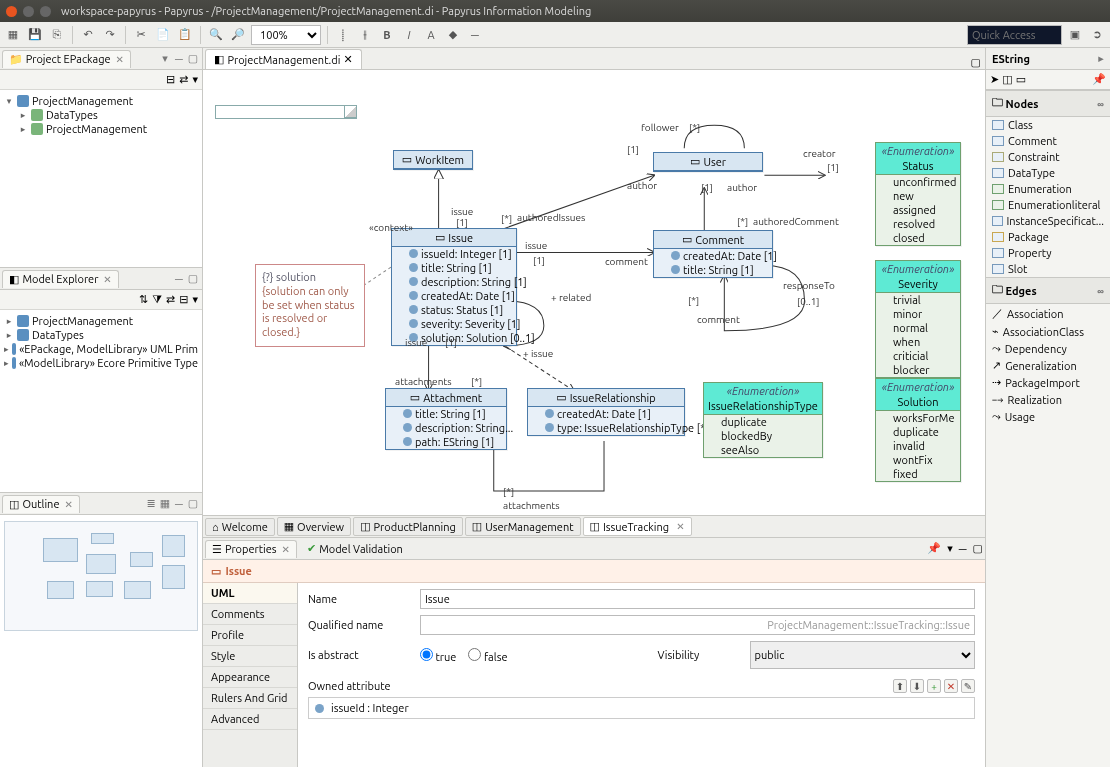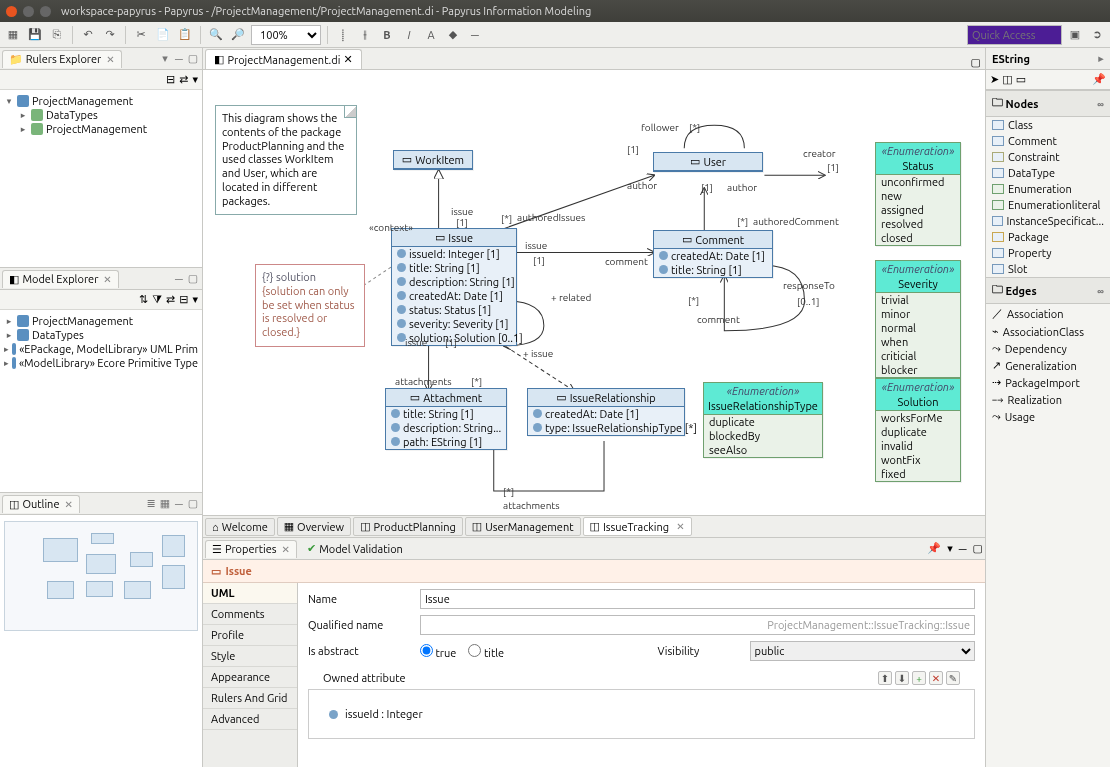--- a/index.html
+++ b/index.html
@@ -10,21 +10,21 @@
 .titlebar .btn { width:11px; height:11px; border-radius:50%; }
 .wb-close { background:#e95420; }
 .wb-min, .wb-max { background:#666; }
 .titlebar .title { margin-left:4px; font-size:11px; }
 
 
 .toolbar { height:26px; background:#efefec; border-bottom:1px solid #c8c8c4; display:flex; align-items:center; padding:0 4px; gap:4px; }
 .toolbar .tbtn { width:18px; height:18px; display:flex; align-items:center; justify-content:center; color:#555; border:1px solid transparent; border-radius:2px; }
 .toolbar .sep { width:1px; height:18px; background:#c8c8c4; margin:0 2px; }
 .zoom-select { height:20px; font-size:11px; border:1px solid #bbb; background:#fff; padding:0 16px 0 4px; }
-.quick-access { margin-left:auto; border:1px solid #bbb; background:#4c1d95; width:95px; height:20px; font-size:11px; padding:0 4px; color:#888; }
+.quick-access { margin-left:auto; border:1px solid #bbb; background:#0f172a; width:95px; height:20px; font-size:11px; padding:0 4px; color:#888; }
 
 
 .workbench { display:flex; flex:1; overflow:hidden; }
 .leftcol { width:203px; display:flex; flex-direction:column; border-right:1px solid #c8c8c4; }
 .centercol { flex:1; display:flex; flex-direction:column; overflow:hidden; }
 .rightcol { width:125px; border-left:1px solid #c8c8c4; display:flex; flex-direction:column; background:#f4f4f1; }
 
 
 .view-hd { display:flex; align-items:center; height:22px; border-bottom:1px solid #c8c8c4; background:#efefec; padding:0 2px; }
 .view-tab { display:flex; align-items:center; gap:3px; padding:2px 6px; background:#f8f8f5; border:1px solid #c8c8c4; border-bottom:none; border-radius:3px 3px 0 0; font-size:11px; }
@@ -44,21 +44,21 @@
 .editor-tabs { height:22px; display:flex; align-items:flex-end; background:#efefec; border-bottom:1px solid #c8c8c4; padding-left:2px; }
 .editor-tab { display:flex; align-items:center; gap:3px; padding:3px 8px; background:#fff; border:1px solid #c8c8c4; border-bottom:none; border-radius:3px 3px 0 0; font-size:11px; }
 
 
 .canvas-wrap { flex:1; position:relative; background:#fff; overflow:hidden; }
 .canvas { position:absolute; inset:0; }
 
 .uml-box { position:absolute; border:1px solid #4a7aa8; background:#e8f0f8; font-size:10px; box-shadow:1px 1px 0 rgba(0,0,0,.05); }
 .uml-box .hdr { text-align:center; padding:2px 4px; border-bottom:1px solid #4a7aa8; background:#d8e6f2; display:flex; align-items:center; justify-content:center; gap:3px; }
 .uml-box .hdr .stereo { font-style:italic; color:#446; display:block; }
-.uml-box .row { padding:1px 5px; white-space:nowrap; }
+.uml-box .row { padding:1px 17px; white-space:nowrap; }
 .uml-box.green { border-color:#6fa06f; background:#eaf2e8; }
 .uml-box.green .hdr { background:#5eead4; border-color:#6fa06f; }
 
 .note-box { position:absolute; background:#fff; border:1px solid #8aa; padding:6px; font-size:10px; line-height:1.25; }
 .note-box.pink { border-color:#c88; }
 .note-box .corner { position:absolute; top:0; right:0; width:12px; height:12px; background:linear-gradient(135deg,#fff 50%,#ccc 50%); border-left:1px solid #8aa; border-bottom:1px solid #8aa; }
 
 .lbl { position:absolute; font-size:10px; color:#333; background:transparent; white-space:nowrap; }
 
 svg.edges { position:absolute; inset:0; pointer-events:none; }
@@ -76,22 +76,22 @@
 .prop-title-bar { background:#fff1e8; border-bottom:1px solid #e0ccc0; padding:4px 8px; color:#c0613d; font-weight:bold; font-size:12px; }
 .prop-side { width:95px; background:#ededea; border-right:1px solid #c8c8c4; }
 .prop-side .pitem { padding:4px 8px; border-bottom:1px solid #d8d8d4; font-size:11px; }
 .prop-side .pitem.active { background:#fbf8ef; font-weight:bold; }
 .prop-form { flex:1; padding:6px 10px; display:grid; grid-template-columns:100px 1fr 80px 1fr; gap:6px 12px; align-content:start; background:#fff; }
 .prop-form label { font-size:11px; align-self:center; }
 .prop-form input[type=text] { border:1px solid #bbb; height:20px; padding:0 4px; font-size:11px; width:100%; }
 .prop-form .ro { color:#999;text-align:right; }
 .prop-form .radio-row { display:flex; gap:12px; align-items:center; }
 .owned-attrs { grid-column:1 / -1; }
-.owned-hdr { display:flex; align-items:center; justify-content:space-between; margin:4px 15px; }
-.owned-list { border:1px solid #ccc; padding:16px; }
+.owned-hdr { display:flex; align-items:center; justify-content:space-between; margin:4px 0; }
+.owned-list { border:1px solid #ccc; padding:2px; }
 .owned-list .oi { padding:2px 4px; display:flex; gap:4px; align-items:center; font-size:11px; }
 .tiny-btn { width:14px; height:14px; display:inline-flex; align-items:center; justify-content:center; border:1px solid #bbb; background:#f4f4f1; color:#555; border-radius:2px; font-size:10px; }
 
 
 .palette-section-hd { display:flex; align-items:center; padding:3px 6px; background:#e8e8e4; border-bottom:1px solid #c8c8c4; border-top:1px solid #c8c8c4; font-weight:bold; }
 .palette-section-hd .arrow { margin-left:auto; color:#777; }
 .pal-item { display:flex; align-items:center; gap:4px; padding:2px 6px; white-space:nowrap; }
 .pal-item .ic { width:12px; height:10px; border:1px solid #7799bb; background:#e8f0f8; }
 
 
@@ -145,21 +145,21 @@
 </div>
 
 <div class="workbench">
 
   <div class="leftcol">
 
     <div style="display:flex; flex-direction:column; height:220px; border-bottom:1px solid #c8c8c4;">
       <div class="view-hd">
         <div class="view-tab">
           <span>📁</span>
-          <span>Rulers Explorer</span>
+          <span>Project EPackage</span>
           <span class="x">✕</span>
         </div>
         <span class="spacer"></span>
         <span class="mini">▾</span>
         <span class="mini">─</span>
         <span class="mini">▢</span>
       </div>
       <div class="view-toolbar">
         <span class="mini">⊟</span>
         <span class="mini">⇄</span>
@@ -300,21 +300,20 @@
           <path d="M300 230 Q340 230 340 255 Q340 275 300 275" stroke="#333" fill="none" marker-end="url(#arr)"></path>
 
           <line x1="225" y1="268" x2="225" y2="320" stroke="#333" marker-end="url(#arr)"></line>
 
           <line x1="290" y1="268" x2="370" y2="320" stroke="#333" stroke-dasharray="4,3" marker-end="url(#arr)"></line>
 
           <path d="M400 370 L400 420 L290 420 L290 370" stroke="#333" fill="none" marker-end="url(#arr)"></path>
         </svg>
 
         <div class="note-box" style="left:12px; top:35px; width:142px;">
-          <span>This diagram shows the contents of the package ProductPlanning and the used classes WorkItem and User, which are located in different packages.</span>
           <span class="corner"></span>
         </div>
 
         <div class="note-box pink" style="left:52px; top:194px; width:110px;">
           <div style="color:#556;">{?} solution</div>
           <div style="color:#a05a4a;">{solution can only be set when status is resolved or closed.}</div>
         </div>
 
         <div class="uml-box" style="left:190px; top:80px; width:80px;">
           <div class="hdr">
@@ -505,24 +504,24 @@
           <div class="pitem">Advanced</div>
         </div>
         <div class="prop-form">
           <label>Name</label>
           <input type="text" style="grid-column: 2 / 5;" value="Issue">
           <label>Qualified name</label>
           <input type="text" class="ro" readonly="" style="grid-column: 2 / 5;" value="ProjectManagement::IssueTracking::Issue">
           <label>Is abstract</label>
           <div class="radio-row">
             <label><input type="radio" checked="" style=""> <span>true</span></label>
-            <label><input type="radio" style=""> <span>title</span></label>
+            <label><input type="radio" style=""> <span>false</span></label>
           </div>
           <label>Visibility</label>
-          <select style="height:20px;border:1px solid #bbb;width:100%"><option>public</option></select>
+          <select style="height:28px;border:1px solid #bbb;width:100%"><option>public</option></select>
 
           <div class="owned-attrs">
             <div class="owned-hdr">
               <label>Owned attribute</label>
               <div style="display:flex;gap:3px">
                 <span class="tiny-btn">⬆</span>
                 <span class="tiny-btn">⬇</span>
                 <span class="tiny-btn" style="color:#3a9a3a">+</span>
                 <span class="tiny-btn" style="color:#c0392b">✕</span>
                 <span class="tiny-btn">✎</span>

